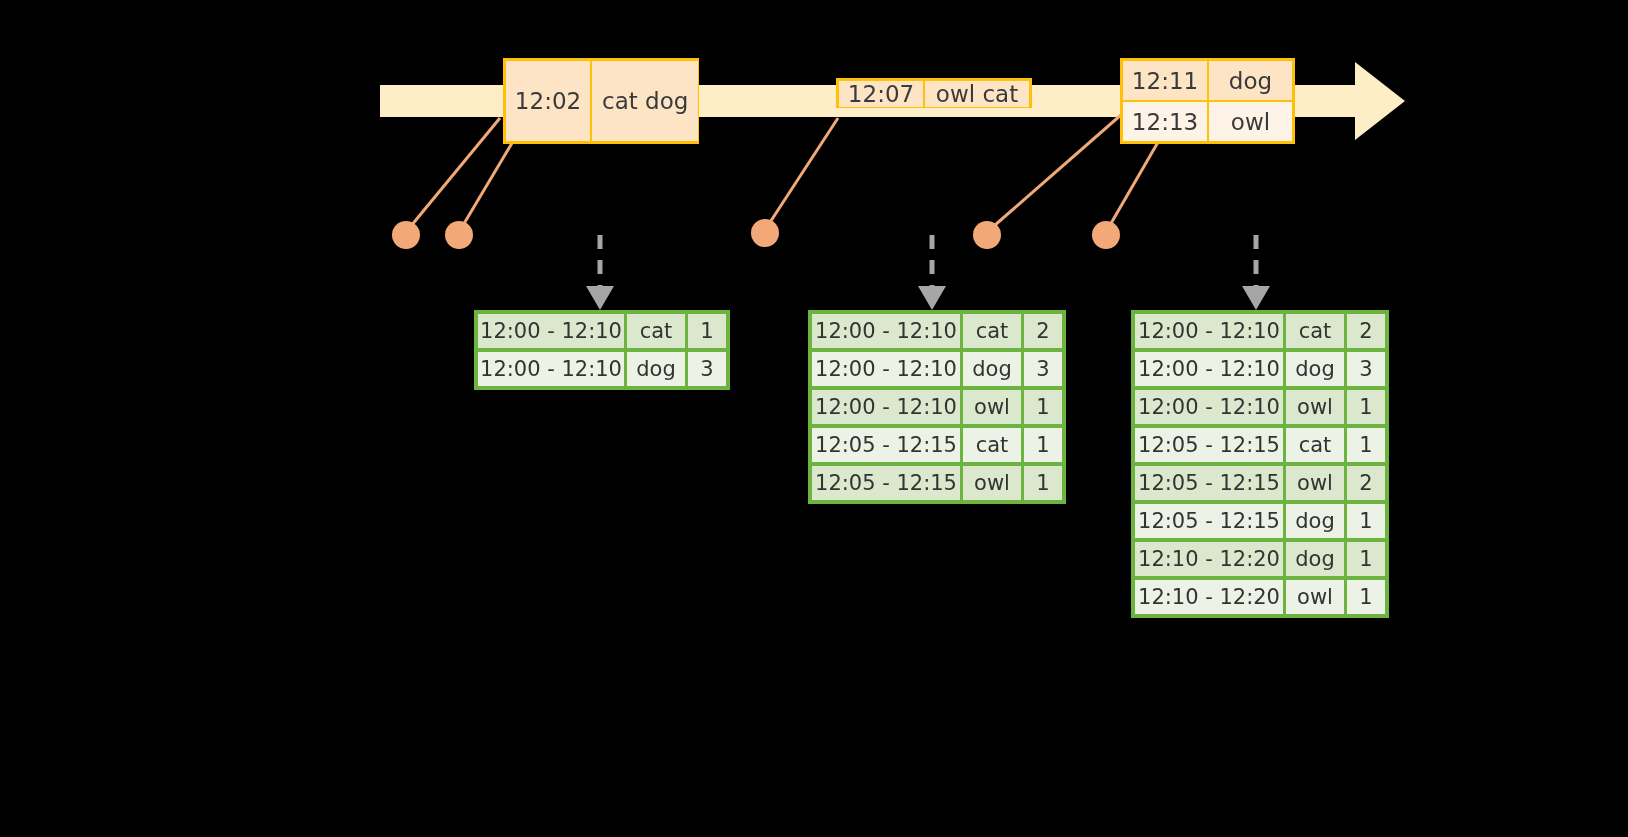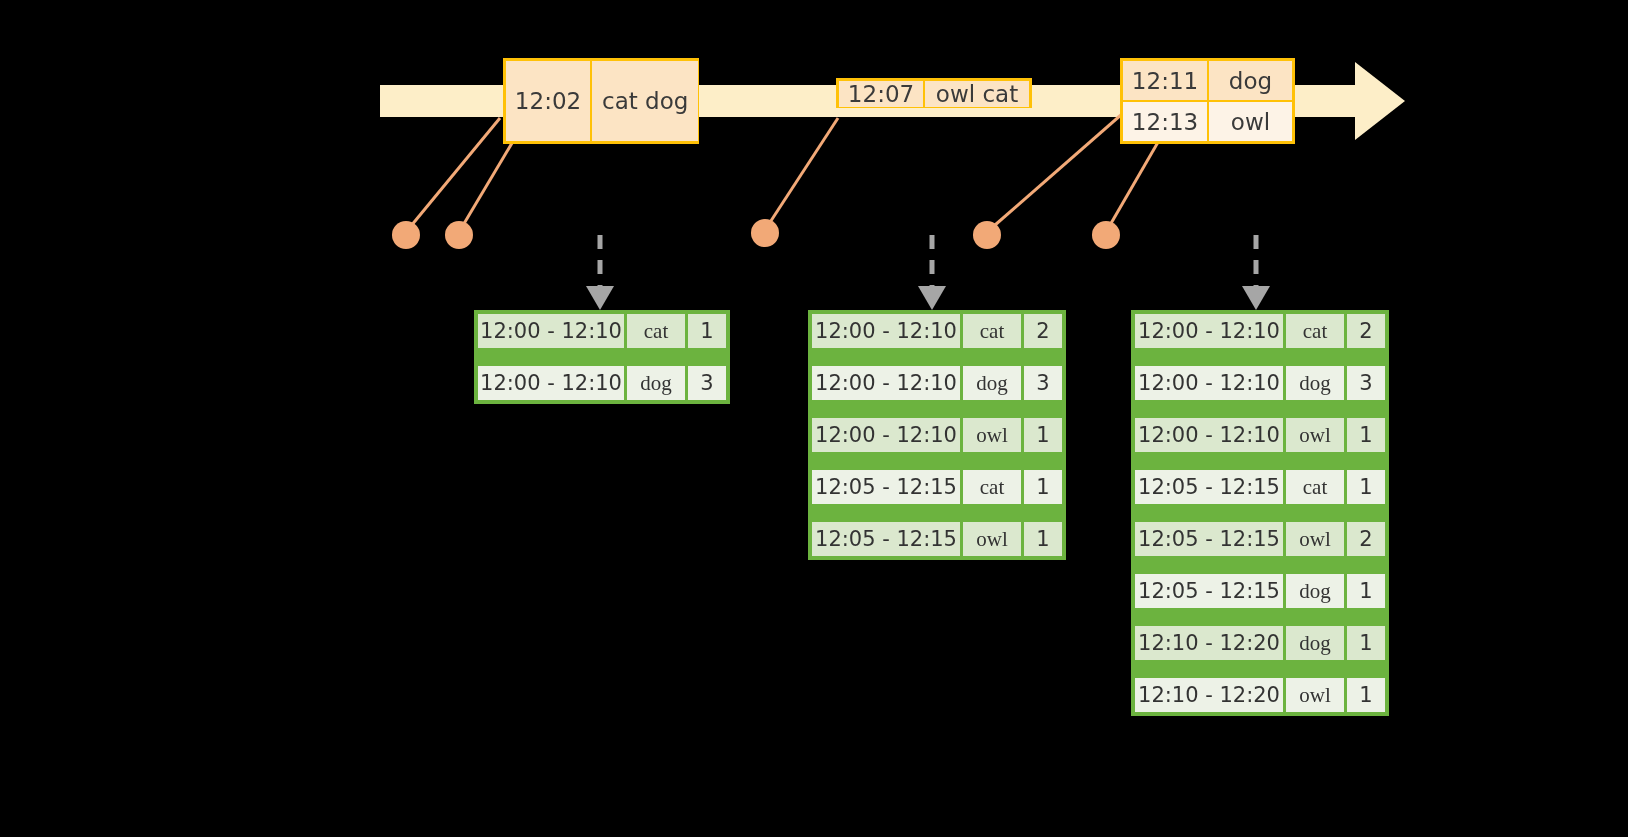--- a/index.html
+++ b/index.html
@@ -53,39 +53,39 @@
   .cell-time { width: 84px; }
   .cell-words { flex: 1; }
 
   
   .result-table {
     position: absolute;
     border: 4px solid #6cb33f;
     background: #6cb33f;
     display: flex;
     flex-direction: column;
-    gap: 18px;
+    gap: 4px;
   }
   .res-row {
     display: flex;
     gap: 3px;
     height: 34px;
   }
   .res-cell {
     display: flex;
     align-items: center;
     justify-content: center;
     font-size: 21px;
     color: #333333;
     white-space: nowrap;
   }
   .res-row.shade .res-cell { background: #dbe8ce; }
   .res-row.light .res-cell { background: #edf2e7; }
   .c-window { width: 148px; }
-  .c-word   { width: 58px; font-family: Liberation Serif, serif; }
+  .c-word   { width: 58px; }
   .c-count  { width: 38px; }
 
   .t1 .c-window { width: 146px; }
   .t1 .c-word   { width: 58px; }
   .t1 .c-count  { width: 38px; }
 </style>
 </head>
 <body>
 
 <div id="stage">

